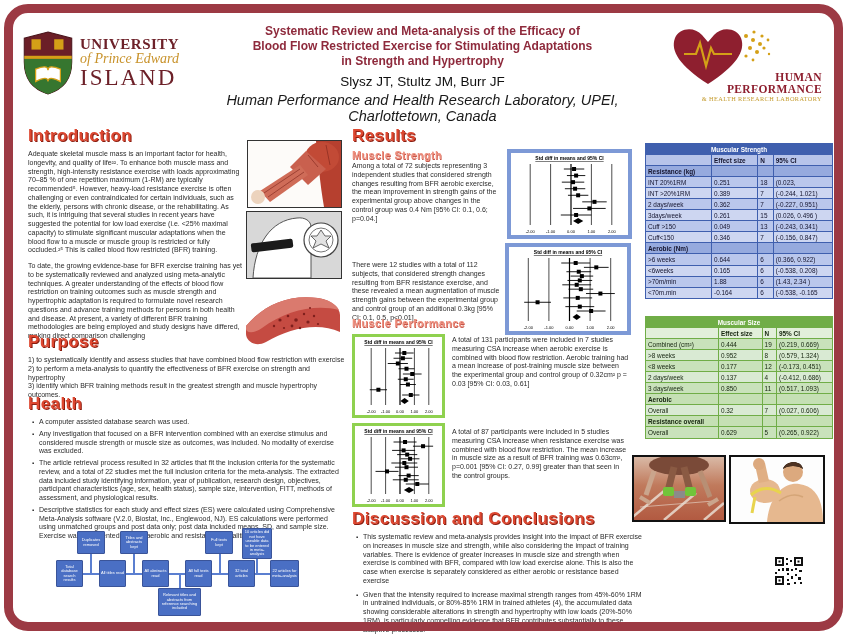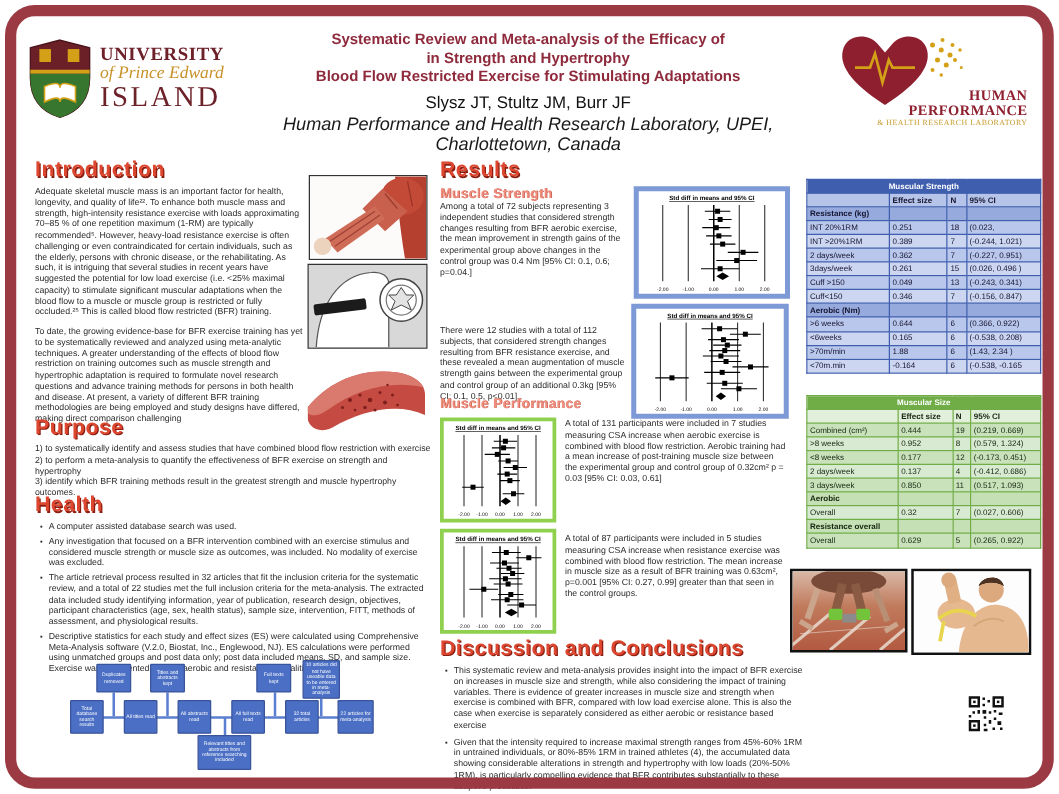--- a/index.html
+++ b/index.html
@@ -87,22 +87,22 @@
     </svg>
     <div class="upei-text">
       <div class="upei-l1">UNIVERSITY</div>
       <div class="upei-l2">of Prince Edward</div>
       <div class="upei-l3">ISLAND</div>
     </div>
   </div>
 
   <div class="title-block">
     <div class="title-line">Systematic Review and Meta-analysis of the Efficacy of</div>
+    <div class="title-line">Blood Flow Restricted Exercise for Stimulating Adaptations</div>
     <div class="title-line">in Strength and Hypertrophy</div>
-    <div class="title-line">Blood Flow Restricted Exercise for Stimulating Adaptations</div>
     <div class="authors">Slysz JT, Stultz JM, Burr JF</div>
     <div class="affiliation">Human Performance and Health Research Laboratory, UPEI, Charlottetown, Canada</div>
   </div>
 
   <div class="hphrl-logo">
     <svg width="172" height="88" viewBox="0 0 172 88">
       <path d="M58,60 C30,42 20,27 25,14 C29,4 44,2 52,11 L58,18 L64,11 C72,2 87,4 91,14 C96,27 86,42 58,60 Z" fill="#8e1f2f"></path>
       <polyline points="34,30 46,30 50,19 56,42 61,24 64,30 82,30" fill="none" stroke="#d4a017" stroke-width="2.2"></polyline>
       <g fill="#d4a017">
         <circle cx="96" cy="12" r="2"></circle>

